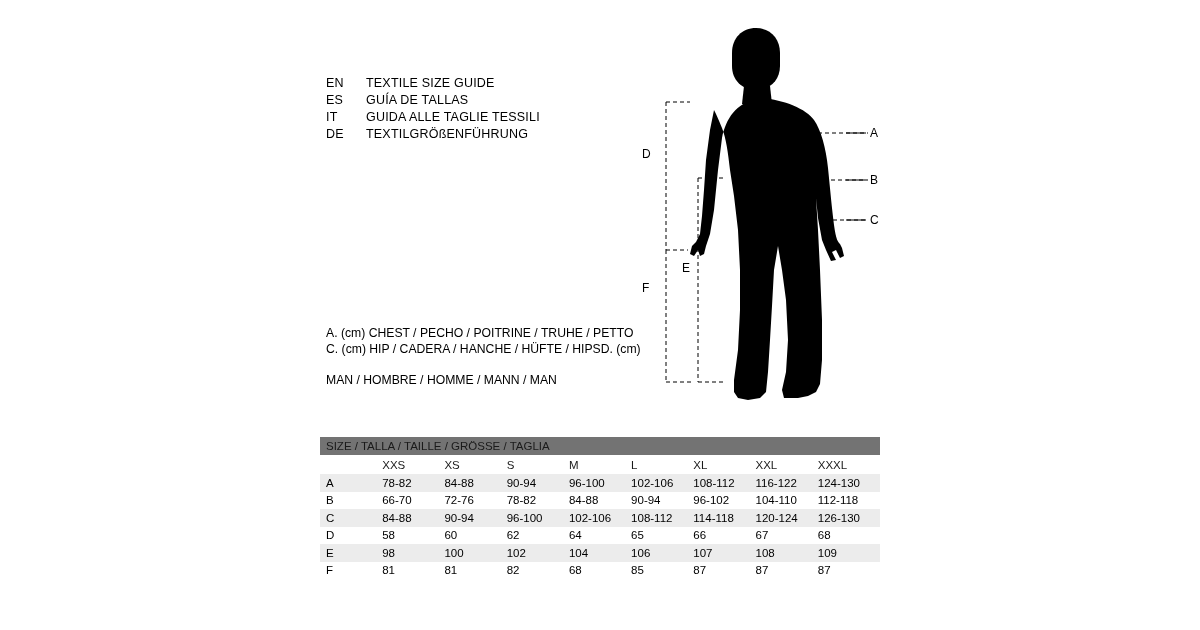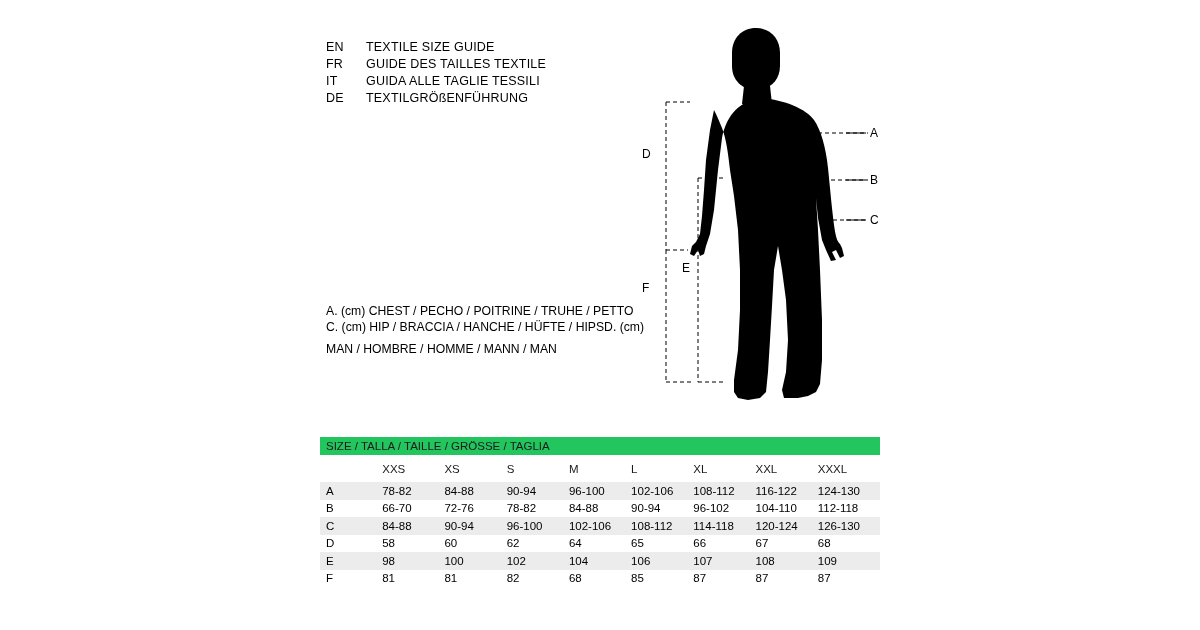--- a/index.html
+++ b/index.html
@@ -25,36 +25,37 @@
   .lang-row {
     display: flex;
     align-items: baseline;
     height: 17px;
     font-size: 12.5px;
     letter-spacing: .2px;
   }
   .lang-code {
     width: 40px;
     flex: 0 0 40px;
+    margin-top: 36px;
   }
   .lang-text {
     white-space: nowrap;
   }
 
   
   .legend {
     position: absolute;
     left: 326px;
-    top: 304px;
+    top: 326px;
     font-size: 12.2px;
     line-height: 15.9px;
   }
   .legend div { white-space: nowrap; }
   .legend .gender {
-    margin-top: 6px;
+    margin-top: 15px;
   }
 
   
   .figure {
     position: absolute;
     left: 630px;
     top: 20px;
     width: 300px;
     height: 400px;
   }
@@ -76,59 +77,59 @@
   table.size td, table.size th {
     padding: 0;
     height: 17.5px;
     text-align: left;
     font-weight: normal;
     vertical-align: middle;
   }
   table.size .c-label { width: 46px; padding-left: 6px; }
   table.size .c-val   { width: 64px; }
   tr.header-band td {
-    background: #22c55e;
+    background: #737373;
     height: 18px;
     padding-left: 6px;
     font-size: 11.5px;
     color: #1a1a1a;
   }
   tr.cols td {
     background: #ffffff;
-    height: 27px;
+    height: 19px;
     color: #1a1a1a;
   }
   tr.shade td { background: #ececec; }
   tr.plain td { background: #ffffff; }
 </style>
 </head>
 <body>
 
 <div class="lang-block">
   <div class="lang-row">
     <span class="lang-code">EN</span>
     <span class="lang-text">TEXTILE SIZE GUIDE</span>
   </div>
   <div class="lang-row">
-    <span class="lang-code">FR</span>
-    <span class="lang-text">GUIDE DES TAILLES TEXTILE</span>
+    <span class="lang-code">ES</span>
+    <span class="lang-text">GUÍA DE TALLAS</span>
   </div>
   <div class="lang-row">
     <span class="lang-code">IT</span>
     <span class="lang-text">GUIDA ALLE TAGLIE TESSILI</span>
   </div>
   <div class="lang-row">
     <span class="lang-code">DE</span>
     <span class="lang-text">TEXTILGRÖßENFÜHRUNG</span>
   </div>
 </div>
 
 <div class="legend">
   <div>A. (cm) CHEST / PECHO / POITRINE / TRUHE / PETTO</div>
-  <div>C. (cm) HIP / BRACCIA / HANCHE / HÜFTE / HIPSD. (cm)</div>
+  <div>C. (cm) HIP / CADERA / HANCHE / HÜFTE / HIPSD. (cm)</div>
   <div class="gender">MAN / HOMBRE / HOMME / MANN / MAN</div>
 </div>
 
 <div class="figure">
   <svg width="300" height="400" viewBox="0 0 300 400" xmlns="http://www.w3.org/2000/svg">
 
     <g fill="#000000">
 
       <path d="M126 8 C140 8 150 18 150 33 L150 46 C150 60 140 70 126 70
                C112 70 102 60 102 46 L102 33 C102 18 112 8 126 8 Z"></path>

